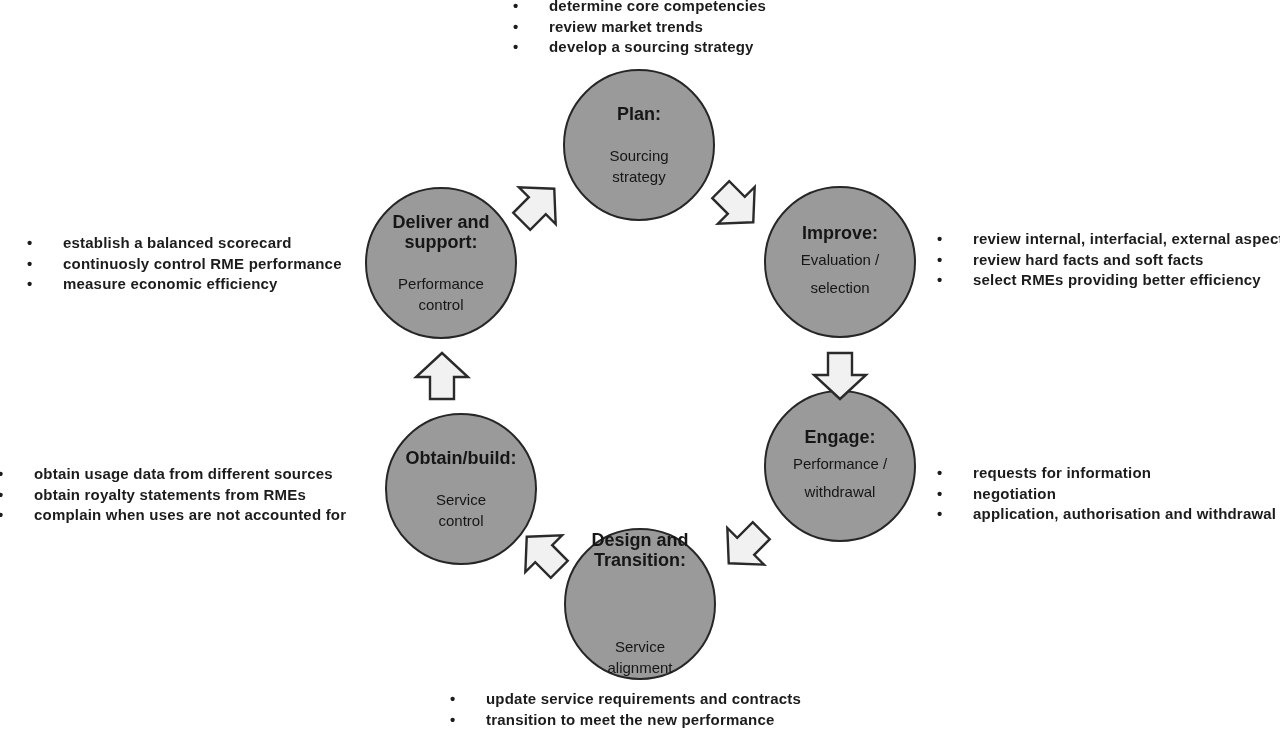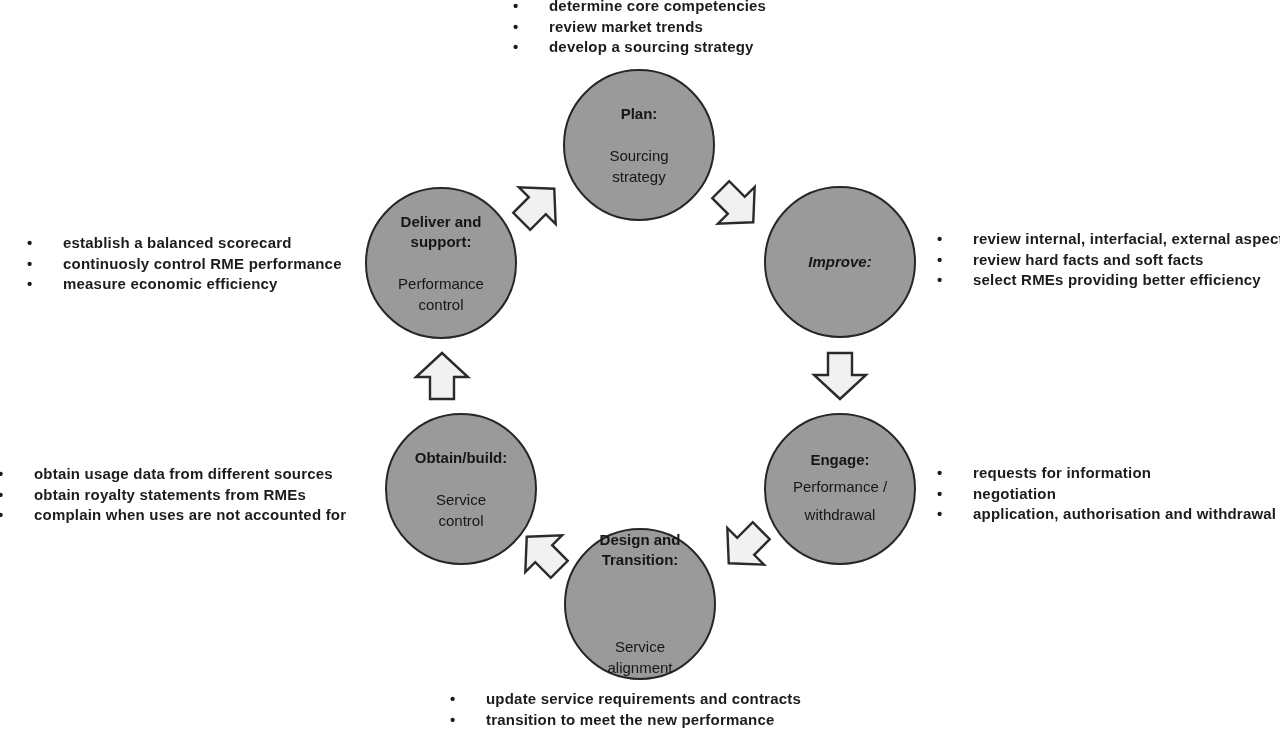--- a/index.html
+++ b/index.html
@@ -17,26 +17,26 @@
     width:152px;height:152px;
     border-radius:50%;
     background:#9a9a9a;
     border:2px solid #262626;
     box-sizing:border-box;
     display:flex;flex-direction:column;
     align-items:center;justify-content:center;
     text-align:center;
     color:#161616;
   }
-  .circle .heading{font-weight:700;font-size:15px;line-height:20px;}
+  .circle .heading{font-weight:700;font-size:18px;line-height:20px;}
   .circle .cbody{font-size:15px;line-height:21px;margin-top:21px;font-weight:400;}
   .circle.loose .cbody{line-height:28px;margin-top:3px;}
   .c-plan   {left:563px;top:69px;}
-  .c-improve{left:764px;top:186px;font-style:italic;}
-  .c-engage {left:764px;top:413px;}
+  .c-improve{left:764px;top:186px;}
+  .c-engage {left:764px;top:390px;}
   .c-design {left:564px;top:528px;justify-content:space-between;}
   .c-obtain {left:385px;top:413px;}
   .c-deliver{left:365px;top:187px;text-align:center;}
   
   .arrow{position:absolute;width:58px;height:52px;}
   .arrow svg{display:block;width:100%;height:100%;overflow:visible;}
   .a-deliver-plan  {left:509px;top:179px;transform:rotate(45deg);}
   .a-plan-improve  {left:708px;top:180px;transform:rotate(135deg);}
   .a-improve-engage{left:811px;top:350px;transform:rotate(180deg);}
   .a-engage-design {left:716px;top:521px;transform:rotate(225deg);}
@@ -155,20 +155,24 @@
   <div class="circle c-plan">
     <div class="heading">Plan:</div>
     <div class="cbody">
       <div>Sourcing</div>
       <div>strategy</div>
     </div>
   </div>
 
   <div class="circle loose c-improve">
     <div class="heading">Improve:</div>
+    <div class="cbody">
+      <div>Evaluation /</div>
+      <div>selection</div>
+    </div>
   </div>
 
   <div class="circle loose c-engage">
     <div class="heading">Engage:</div>
     <div class="cbody">
       <div>Performance /</div>
       <div>withdrawal</div>
     </div>
   </div>
 

